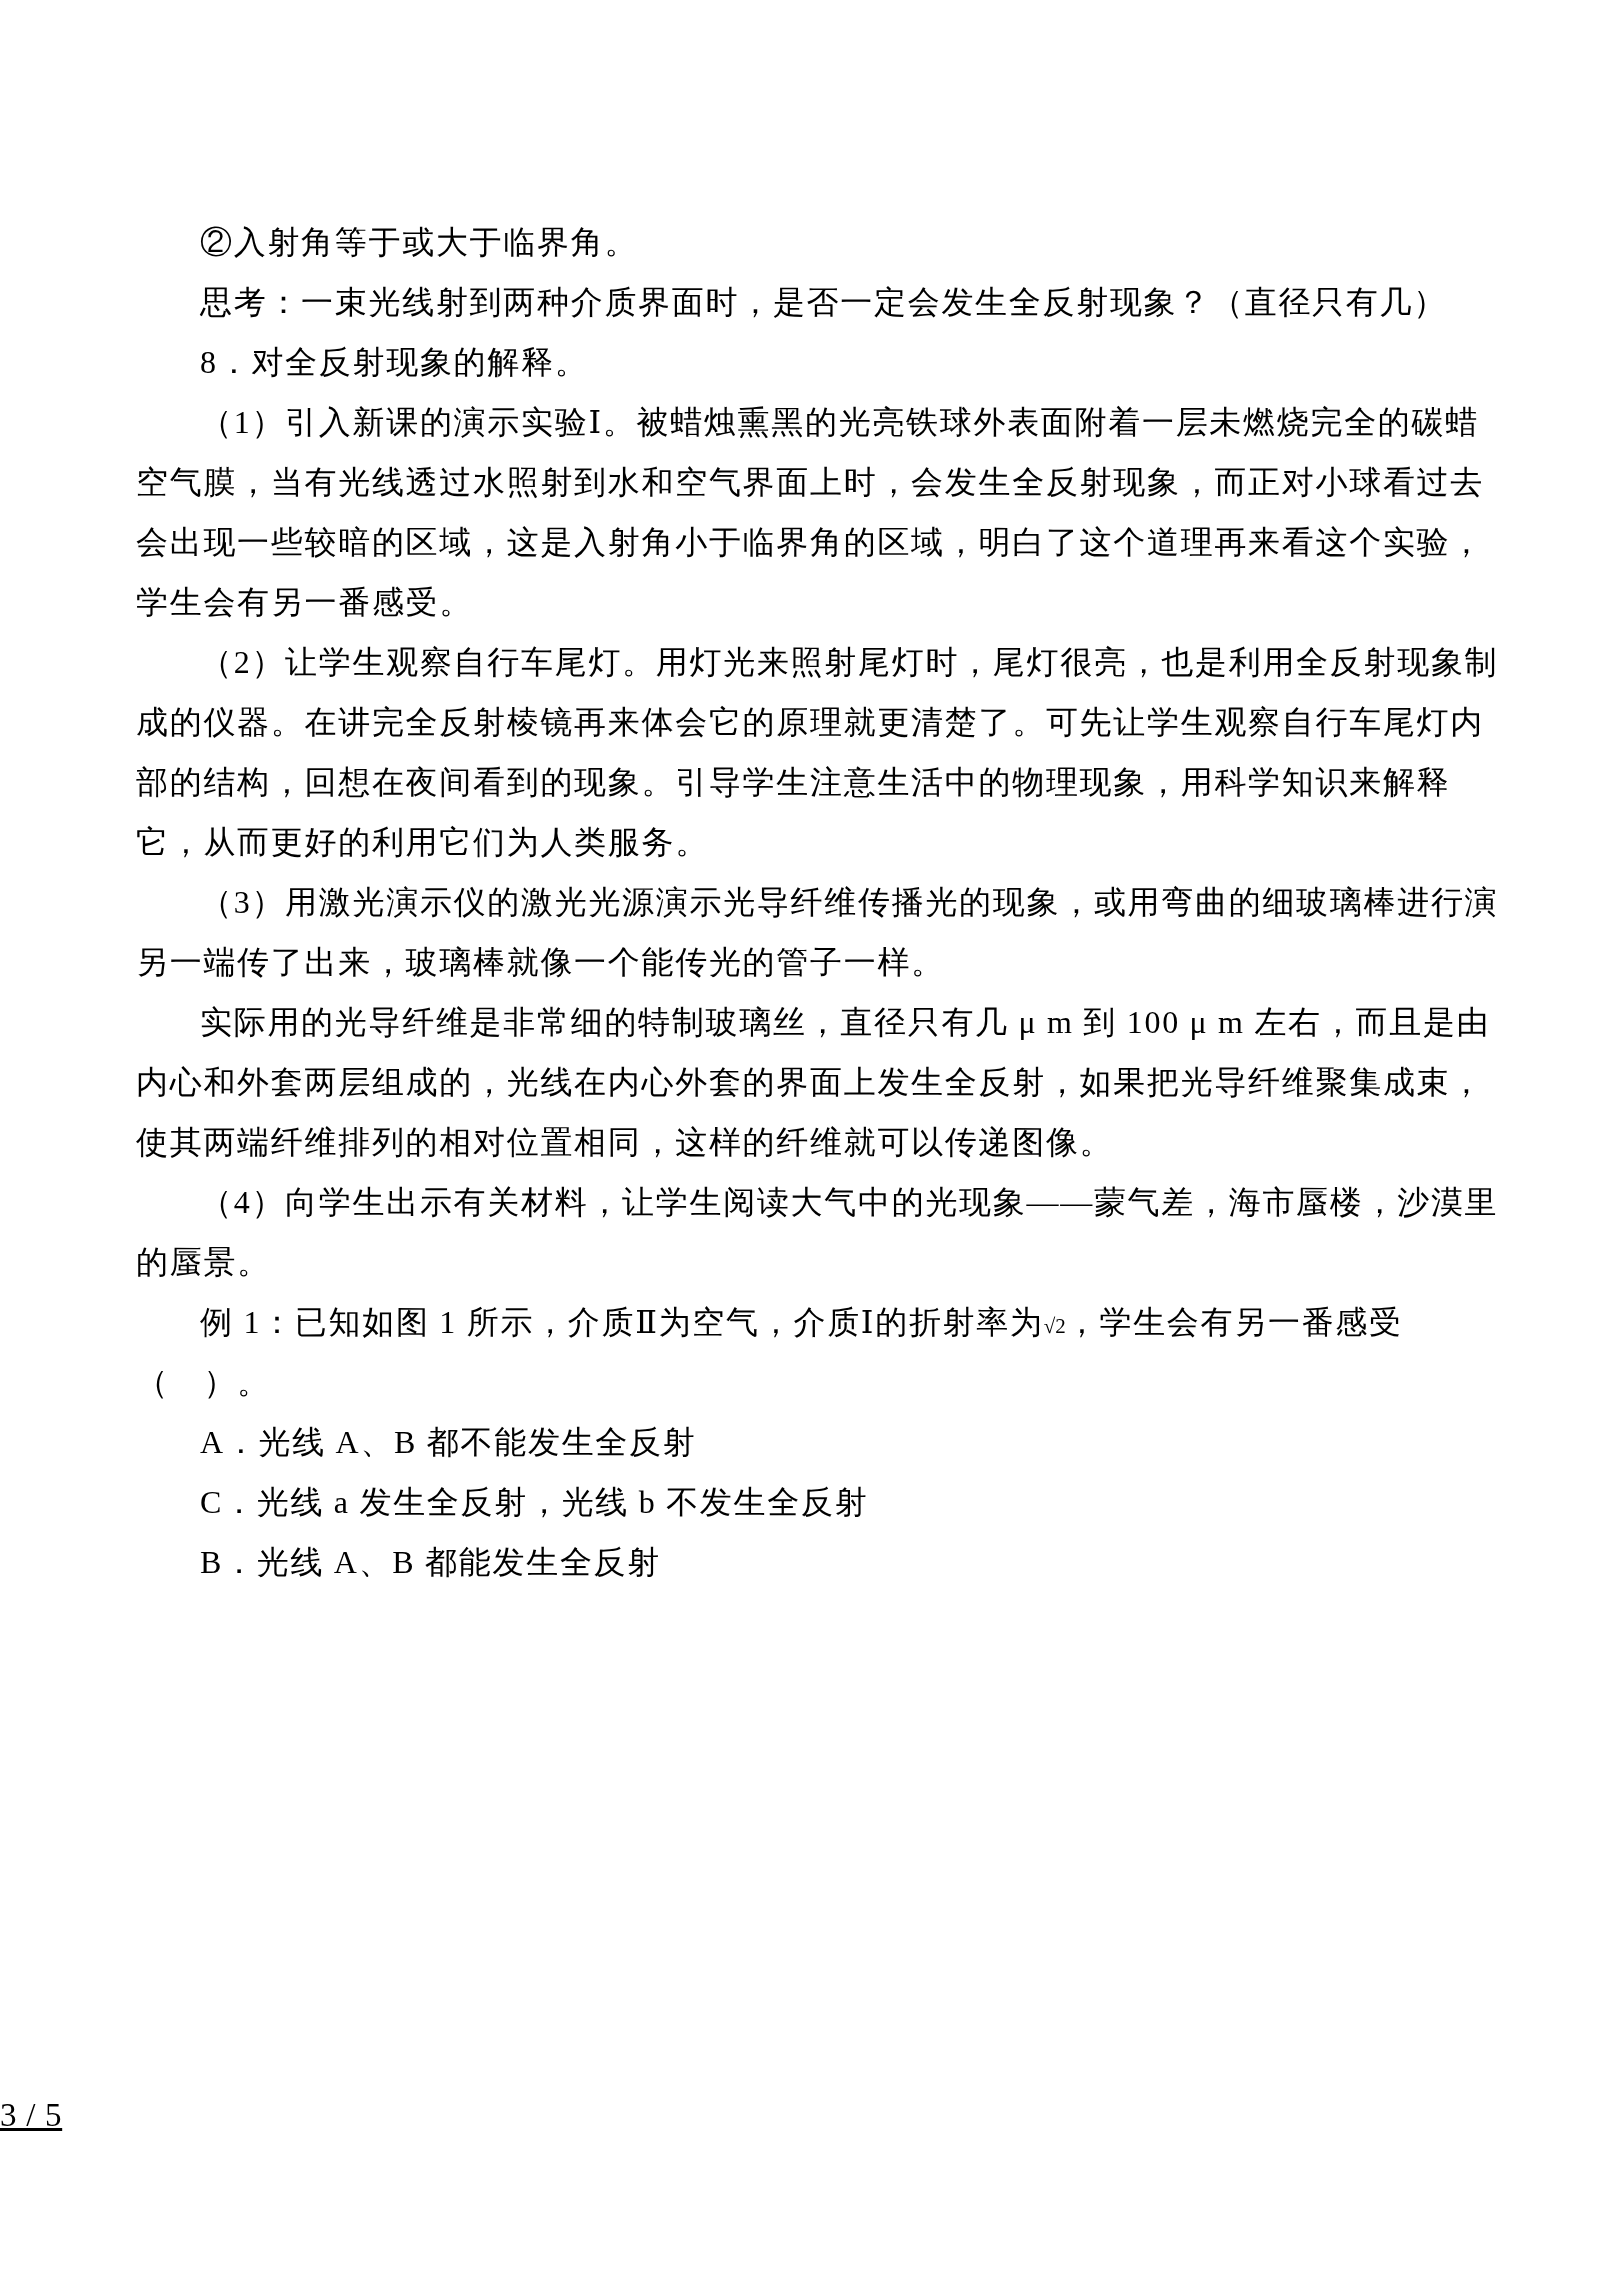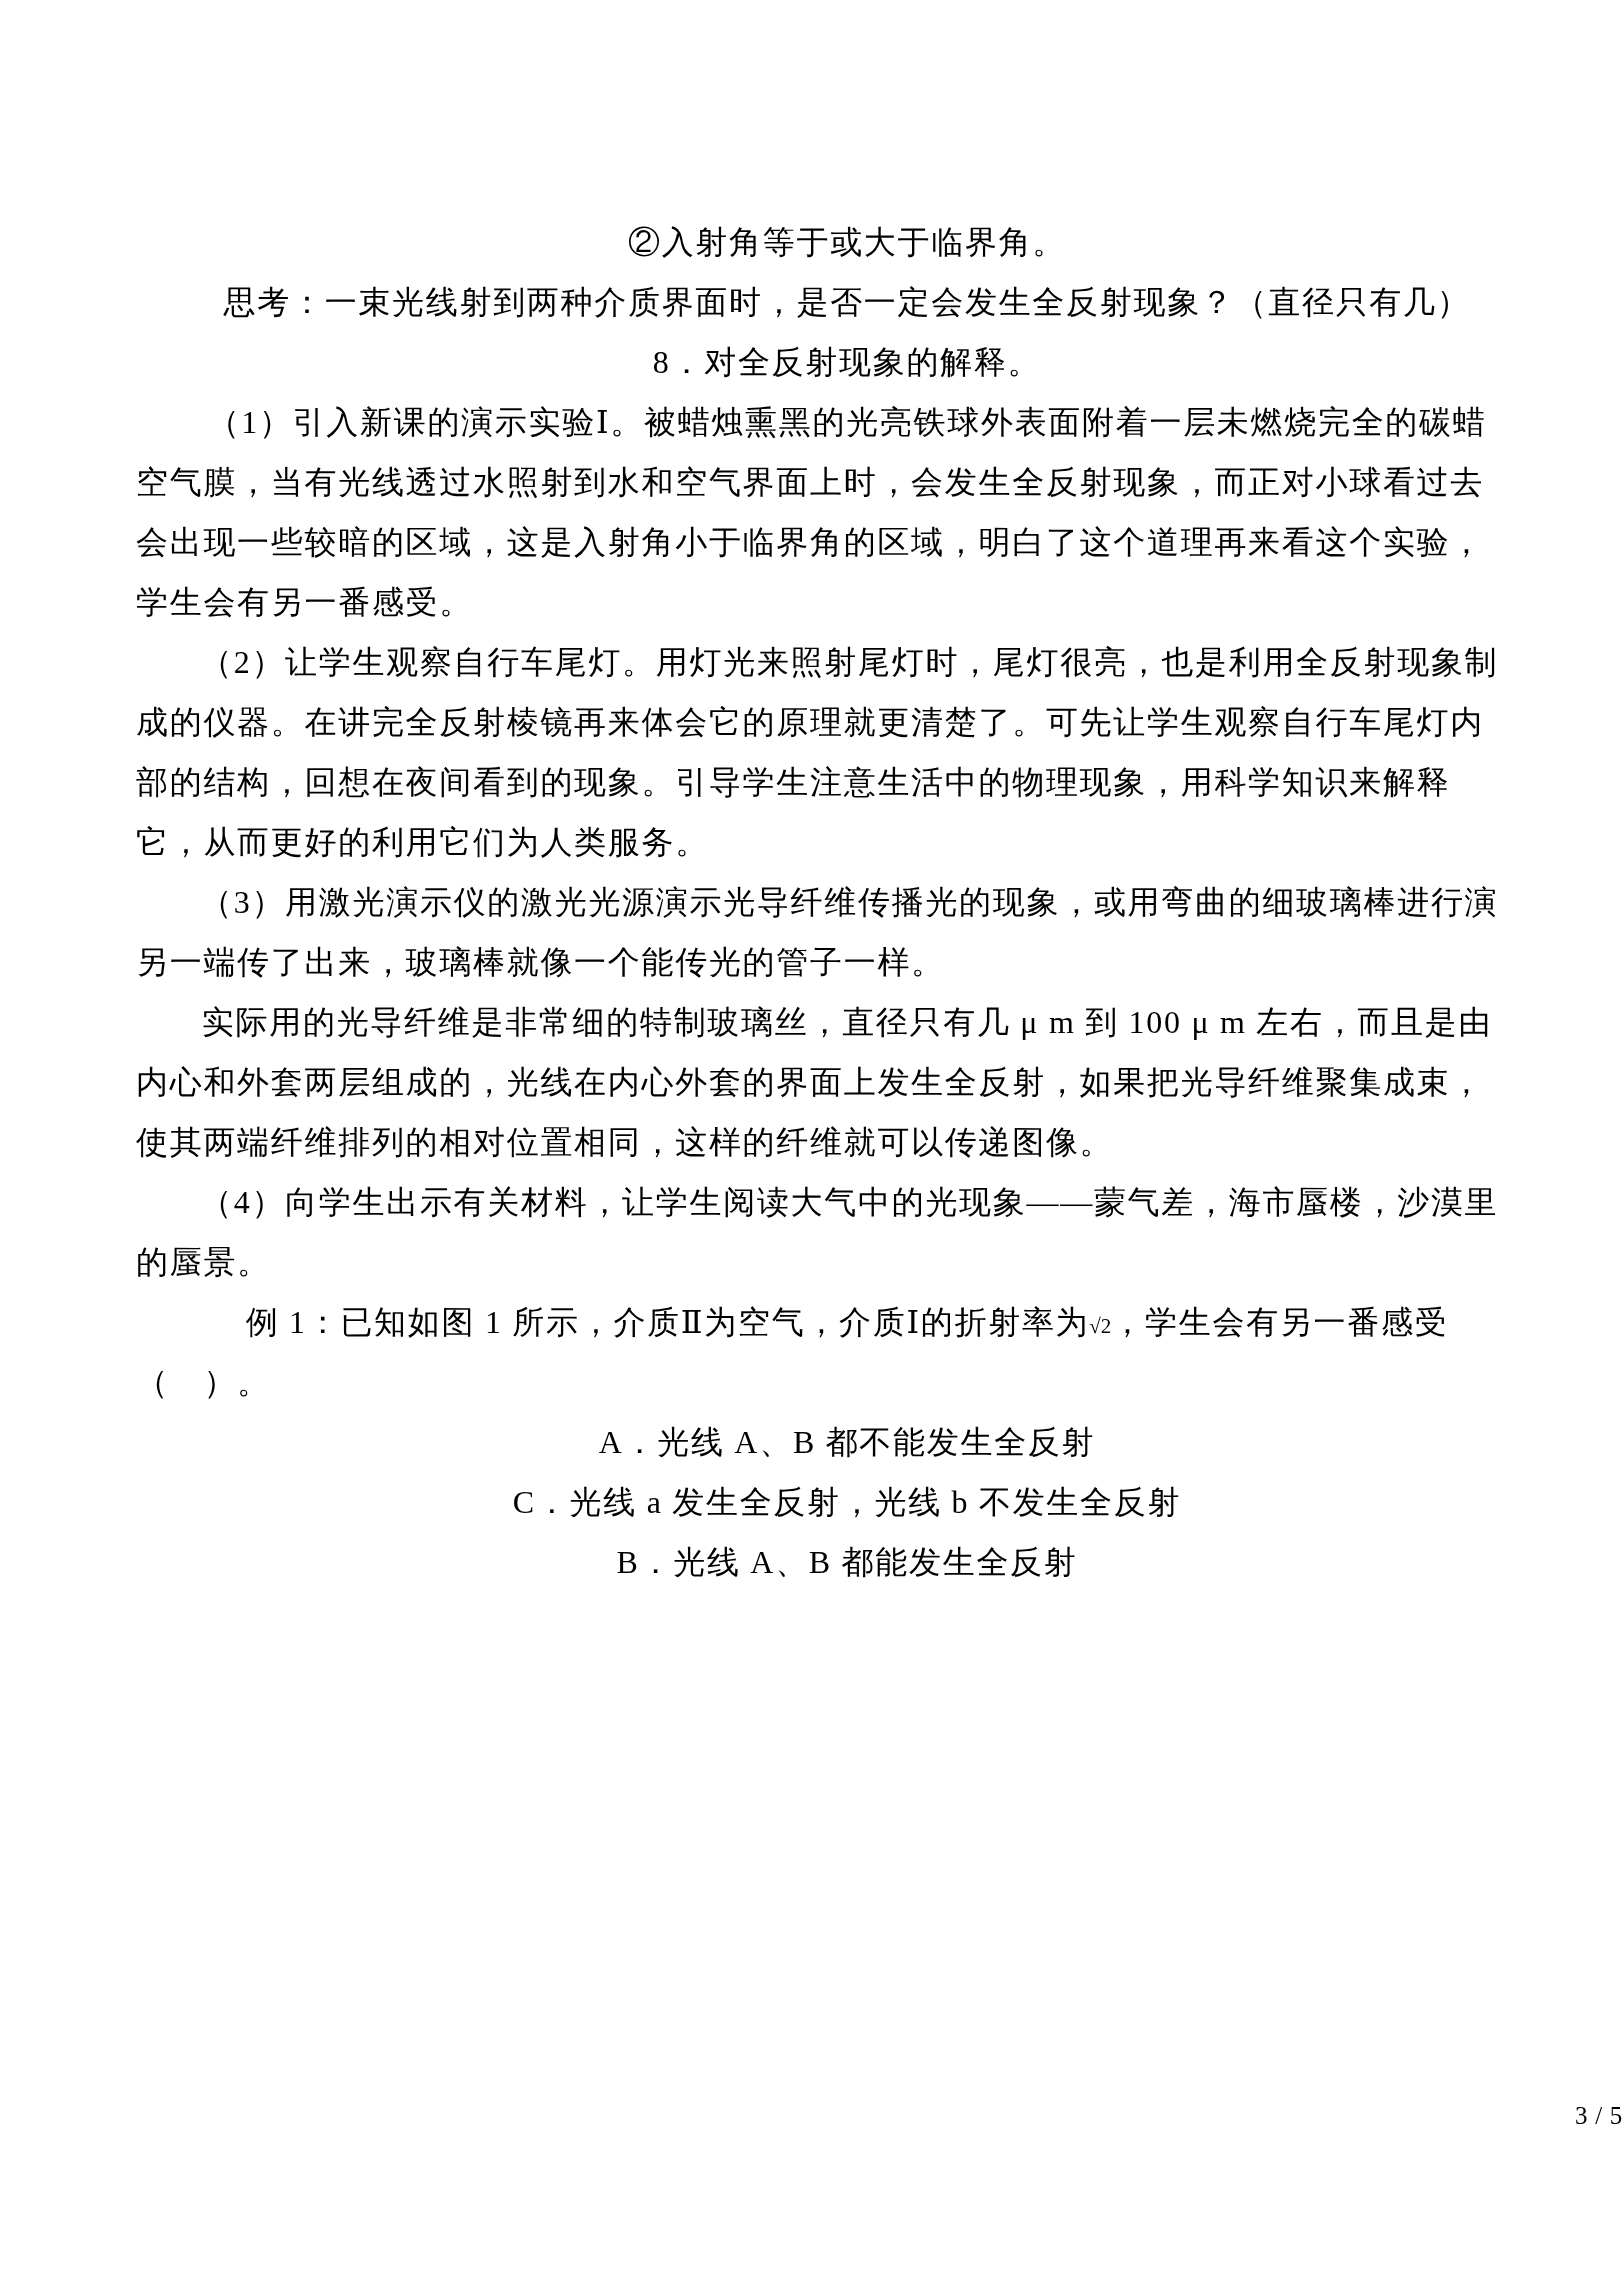--- a/index.html
+++ b/index.html
@@ -24,35 +24,35 @@
     font-size: 32px;
     line-height: 60px;
     letter-spacing: 1.7px;
   }
   .line {
     white-space: pre;
     height: 60px;
   }
   .line.indent {
     text-indent: 2em;
-    text-align: center;
   }
   .math {
     font-size: 21px;
     letter-spacing: 0;
   }
   .page-footer {
     position: absolute;
     left: 0;
     top: 2101px;
     width: 100%;
-    text-align: right;
-    font-size: 25px;
+    text-align: left;
+    font-size: 33px;
     line-height: 29px;
     letter-spacing: 0.7px;
+    text-decoration: underline;
   }
 </style>
 </head>
 <body>
 
 <div class="page">
 
   <section class="doc-body">
       <div class="line indent"><span>②入射角等于或大于临界角。</span></div>
       <div class="line indent"><span>思考：一束光线射到两种介质界面时，是否一定会发生全反射现象？（直径只有几）</span></div>

